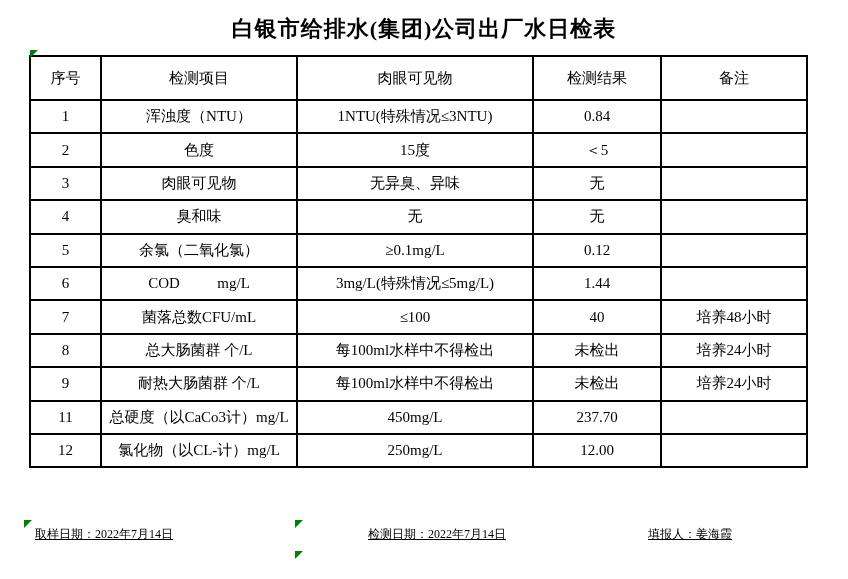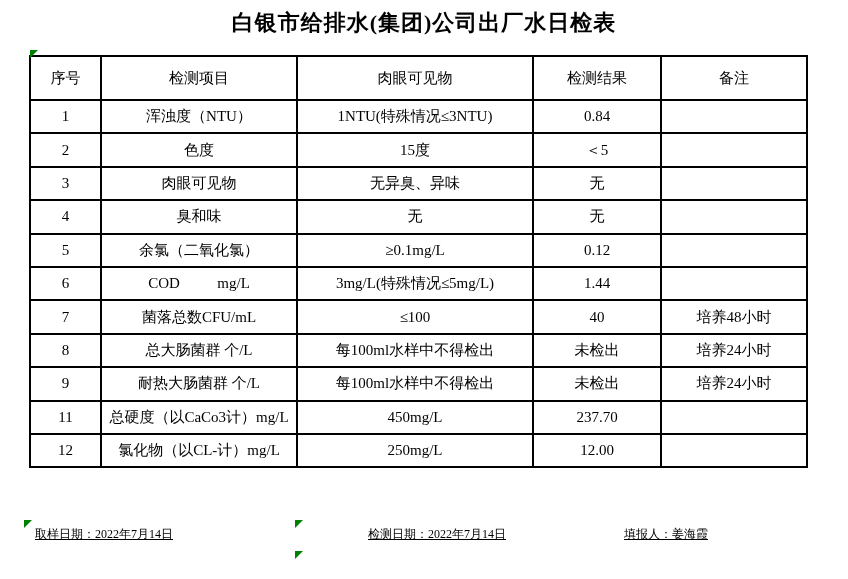--- a/index.html
+++ b/index.html
@@ -7,21 +7,21 @@
     position: relative;
     width: 848px;
     height: 579px;
     background: #ffffff;
     font-family: "Liberation Serif", "DejaVu Serif", serif;
     color: #000000;
     overflow: hidden;
   }
   .title {
     position: absolute;
-    top: 8px;
+    top: 14px;
     left: 0;
     width: 100%;
     text-align: center;
     font-size: 22px;
     font-weight: bold;
     letter-spacing: 1px;
   }
   table.grid {
     position: absolute;
     left: 29px;
@@ -161,15 +161,15 @@
       </tbody>
   </table>
 
   <div class="tri" style="left:30px; top:50px;"></div>
   <div class="tri" style="left:24px; top:520px;"></div>
   <div class="tri" style="left:295px; top:520px;"></div>
   <div class="tri" style="left:295px; top:551px;"></div>
 
   <div class="footer-text" style="left:35px;">取样日期：2022年7月14日</div>
   <div class="footer-text" style="left:368px;">检测日期：2022年7月14日</div>
-  <div class="footer-text" style="left:624px;">填报人：姜海霞</div>
+  <div class="footer-text" style="left:648px;">填报人：姜海霞</div>
 
 </div>
 
 </body></html>

